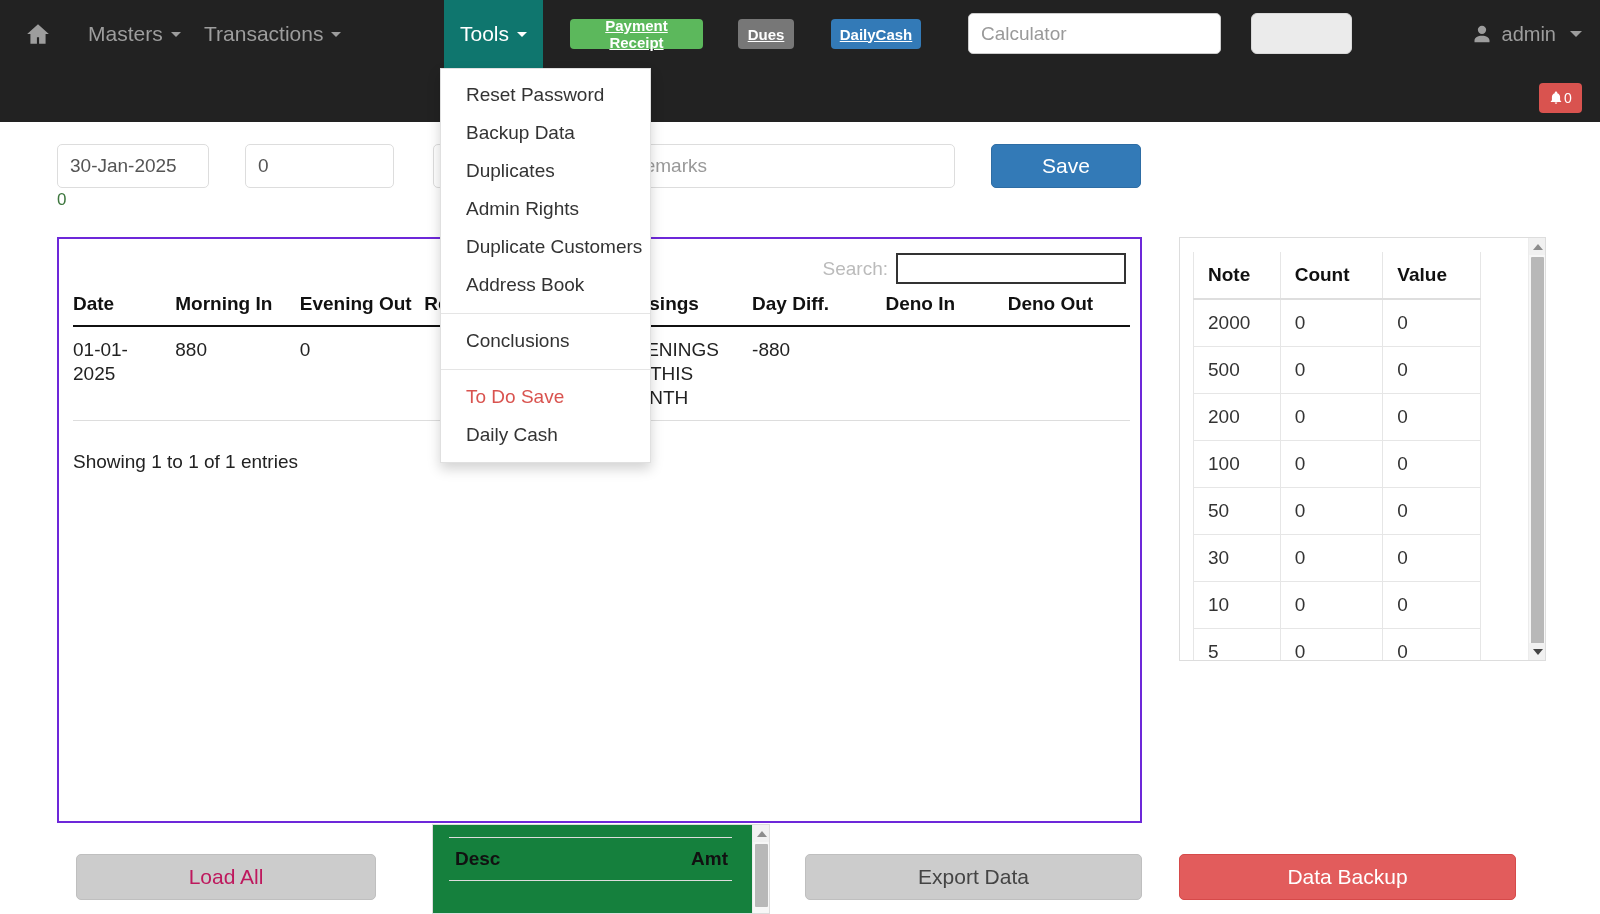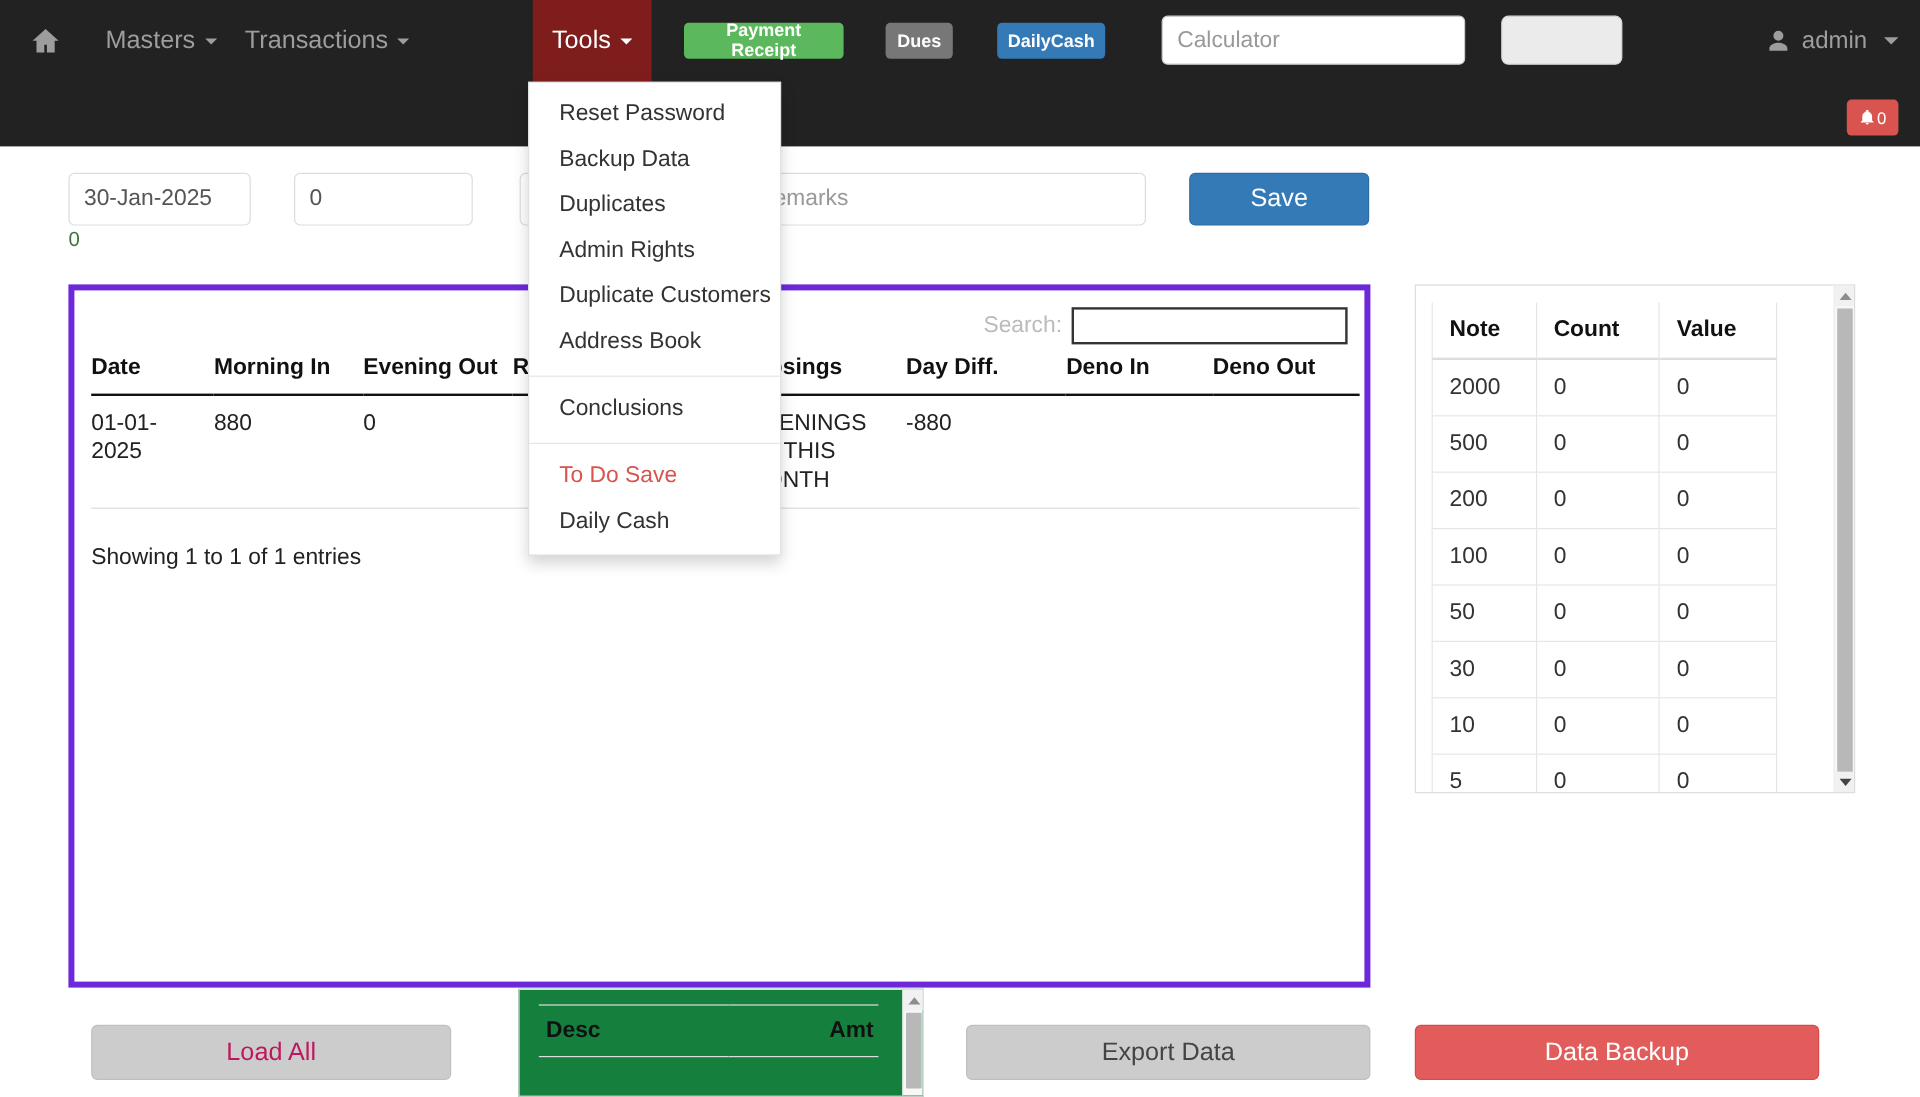--- a/index.html
+++ b/index.html
@@ -34,34 +34,35 @@
     padding: 0 16px; cursor: pointer;
     white-space: nowrap;
   }
   .nav-link .caret {
     display: inline-block; margin-left: 8px;
     width: 0; height: 0;
     border-left: 5px solid transparent;
     border-right: 5px solid transparent;
     border-top: 5px solid currentColor;
   }
-  .nav-link.open { background: #7f1d1d; color: #ffffff; }
+  .nav-link.open { background: #0f766e; color: #ffffff; }
 
   #nav-masters { left: 72px; }
   #nav-transactions { left: 188px; }
   #nav-reports { left: 335px; }
   #nav-tools { left: 444px; }
 
   .btn-nav {
     position: absolute; top: 19px;
     height: 30px; border: 0; border-radius: 4px;
     font-size: 15px; font-weight: bold; color: #ffffff;
     display: flex; align-items: center; justify-content: center;
     padding: 0 12px; cursor: pointer;
     font-family: "Liberation Sans", sans-serif;
+    text-decoration: underline;
   }
   #btn-payment-receipt { left: 570px; width: 133px; background: #5cb85c; }
   #btn-dues { left: 738px; width: 56px; background: #777777; }
   #btn-dailycash { left: 831px; width: 90px; background: #337ab7; }
 
   .calc-input {
     position: absolute; left: 968px; top: 13px;
     width: 253px; height: 41px;
     border: 1px solid #cccccc; border-radius: 5px;
     background: #ffffff; font-size: 19px; color: #555555;
@@ -147,21 +148,21 @@
     width: 150px; height: 44px;
     background: #337ab7; border: 1px solid #2e6da4; border-radius: 5px;
     color: #ffffff; font-size: 21px; cursor: pointer;
     font-family: "Liberation Sans", sans-serif;
   }
 
   
   .panel-main {
     position: absolute; left: 57px; top: 237px;
     width: 1085px; height: 586px;
-    background: #ffffff; border: 5px solid #6d28d9; padding-left: 28px;
+    background: #ffffff; border: 2px solid #6d28d9; padding-left: 28px;
   }
   .search-wrap {
     position: absolute; right: 14px; top: 14px;
     display: flex; align-items: center; gap: 8px;
   }
   .search-label { font-size: 19px; color: #bbbbbb; }
   .search-input {
     width: 230px; height: 31px;
     border: 2px solid #333333;
     background: #ffffff; font-size: 16px;

